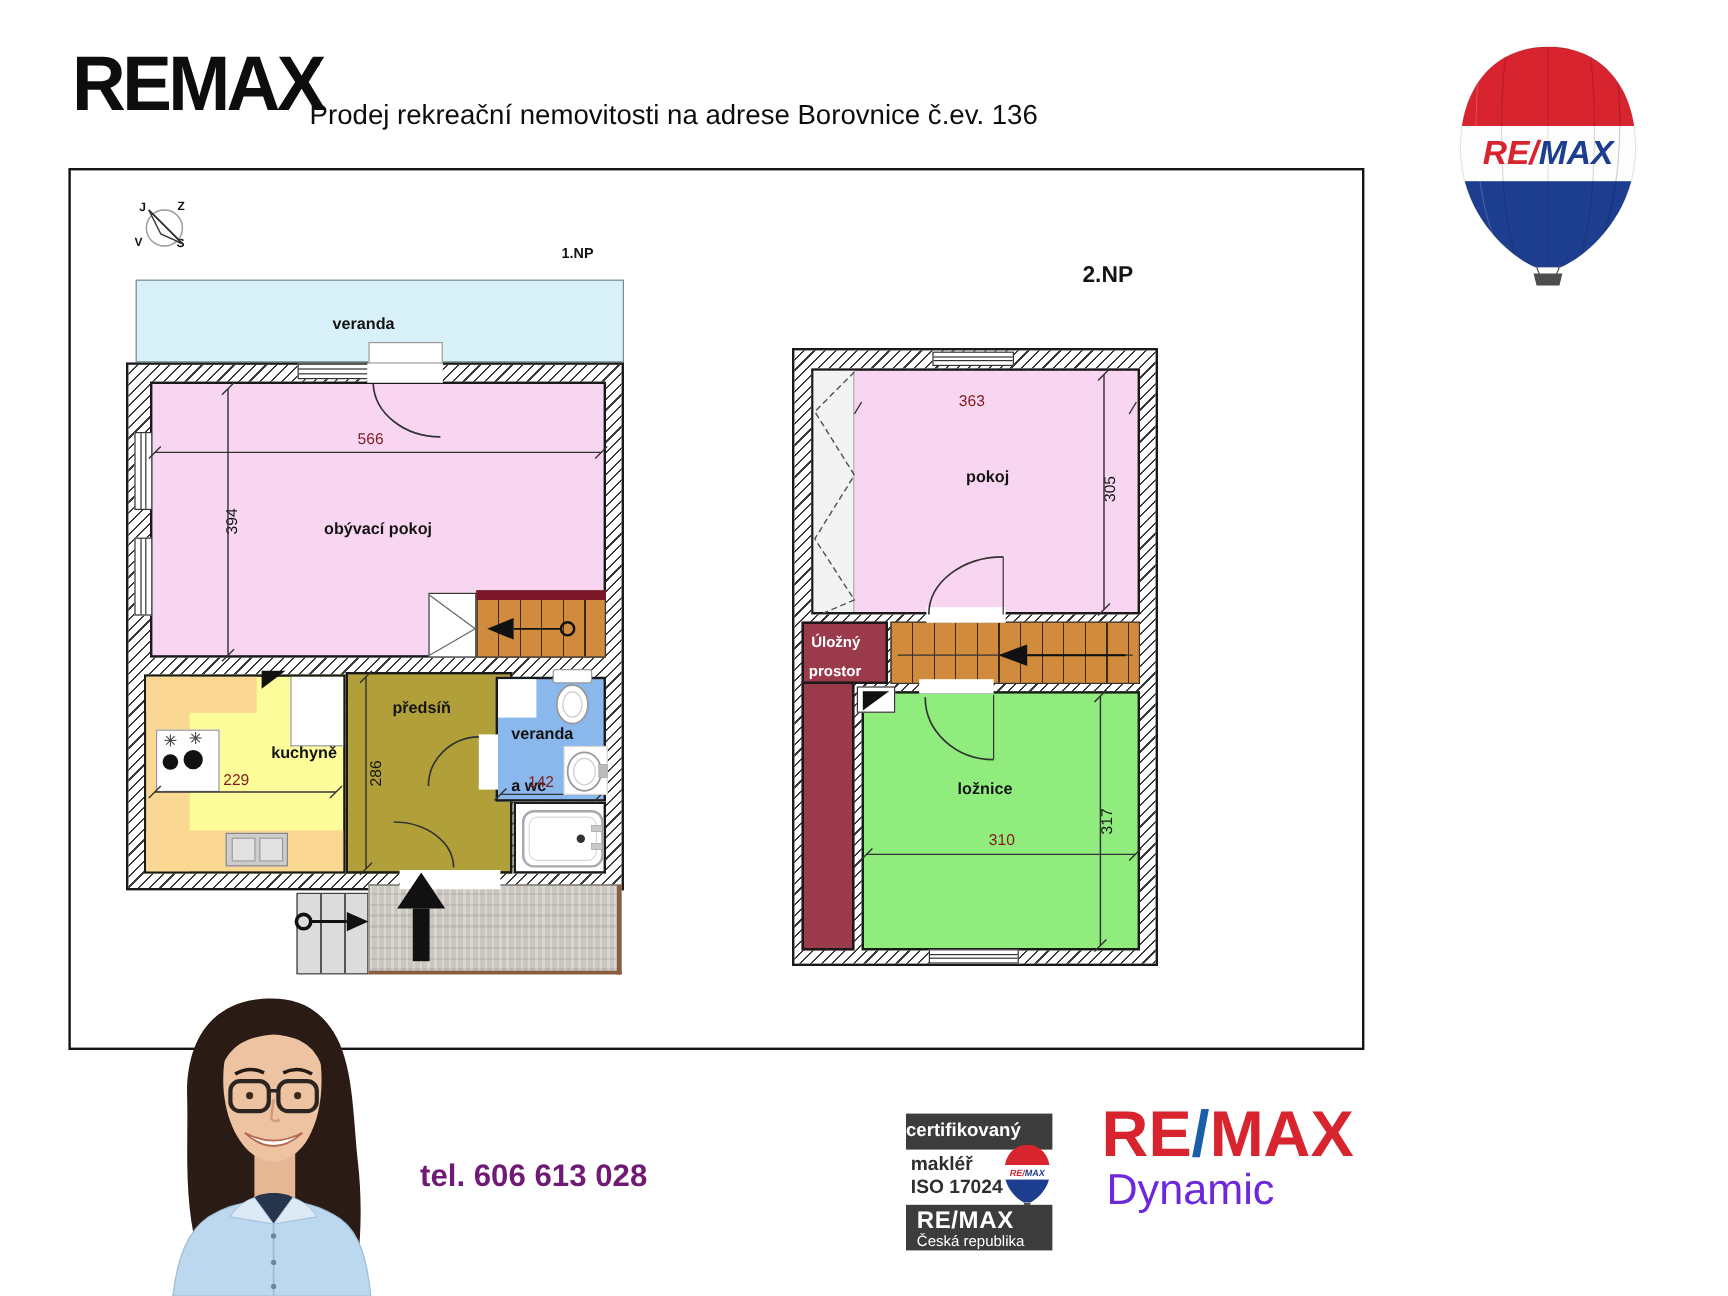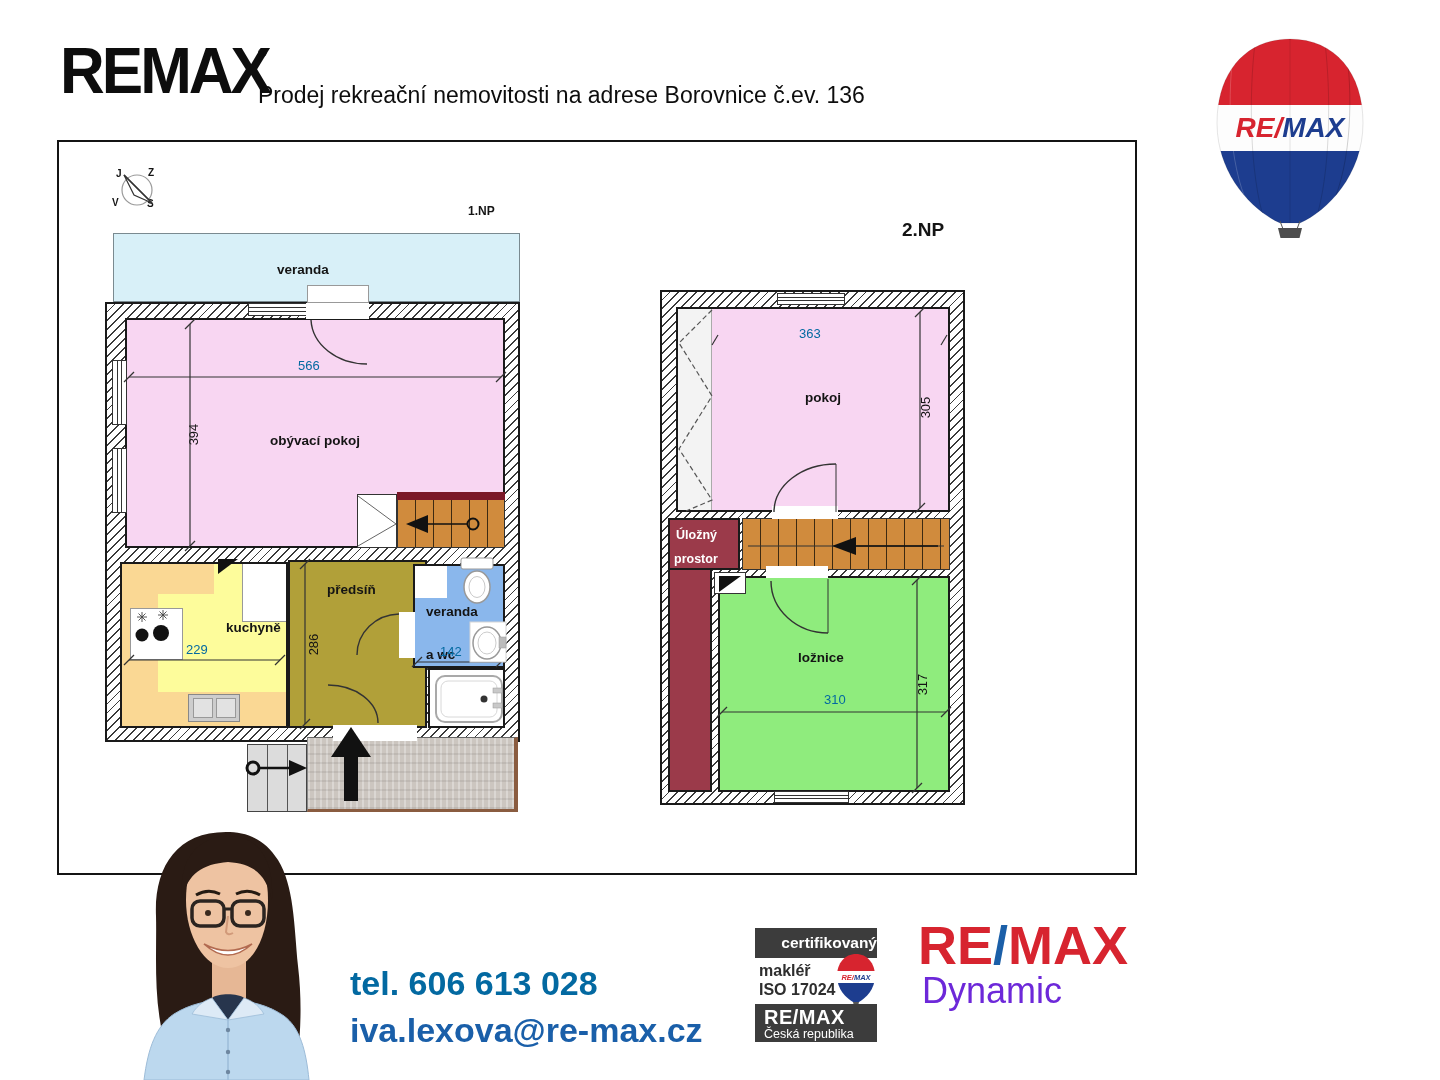--- a/index.html
+++ b/index.html
@@ -5,21 +5,21 @@
   html,body{margin:0;padding:0;background:#fff;}
   #canvas{position:relative;width:1440px;height:1080px;background:#fff;overflow:hidden;
           font-family:"Liberation Sans","DejaVu Sans",sans-serif;color:#141414;}
   .abs{position:absolute;}
   .hatch{background-color:#fff;
          background-image:repeating-linear-gradient(135deg,#ffffff 0 5px,#3a3a3a 5px 6.3px);
          border:2px solid #1a1a1a;box-sizing:border-box;}
   .room{position:absolute;border:2px solid #1a1a1a;box-sizing:border-box;}
   .flat{position:absolute;box-sizing:border-box;}
   .rlabel{position:absolute;font-weight:bold;font-size:13.5px;white-space:nowrap;color:#141414;}
-  .dim{position:absolute;font-size:13px;color:#0369a1;white-space:nowrap;}
+  .dim{position:absolute;font-size:13px;color:#7f1d1d;white-space:nowrap;}
   .dim-v{position:absolute;font-size:13px;color:#141414;white-space:nowrap;width:34px;text-align:center;
          transform:rotate(-90deg);transform-origin:center;}
   .win-h{position:absolute;background:#fff;border:1px solid #333;box-sizing:border-box;
          background-image:linear-gradient(#333,#333),linear-gradient(#333,#333);
          background-size:100% 1px,100% 1px;background-position:0 32%,0 65%;background-repeat:no-repeat;}
   .win-v{position:absolute;background:#fff;border:1px solid #333;box-sizing:border-box;
          background-image:linear-gradient(90deg,#333,#333),linear-gradient(90deg,#333,#333);
          background-size:1px 100%,1px 100%;background-position:32% 0,65% 0;background-repeat:no-repeat;}
   .gap{position:absolute;background:#fff;}
   .stairs{position:absolute;background-color:#d08b3d;border:1px solid #333;box-sizing:border-box;
@@ -279,24 +279,23 @@
     <path d="M120,78 Q132,72 144,79" stroke="#241a12" stroke-width="3" fill="none"></path>
     <rect x="76" y="85" width="32" height="25" rx="8" fill="none" stroke="#2b2420" stroke-width="3.5"></rect>
     <rect x="116" y="85" width="32" height="25" rx="8" fill="none" stroke="#2b2420" stroke-width="3.5"></rect>
     <line x1="108" y1="93" x2="116" y2="93" stroke="#2b2420" stroke-width="3"></line>
     <circle cx="92" cy="97" r="3" fill="#3a2a1e"></circle>
       <circle cx="132" cy="97" r="3" fill="#3a2a1e"></circle>
     <path d="M112,100 L110,116 Q112,120 117,117" stroke="#d19a7a" stroke-width="2" fill="none"></path>
     <path d="M88,128 Q112,150 136,128 Q112,141 88,128 Z" fill="#fff" stroke="#b26a50" stroke-width="1.5"></path>
   </svg>
 
-  <div class="abs" style="left:350px;top:964px;font-size:34px;font-weight:bold;color:#0369a1;">tel. 606 613 028</div>
-  <div class="abs" style="left:350px;top:1011px;font-size:34px;font-weight:bold;color:#1a5fa9;">iva.lexova@re-max.cz</div>
-
-  <div class="badgebox" style="left:755px;top:928px;width:122px;height:30px;font-size:15.5px;text-align:right;line-height:30px;">certifikovaný</div>
+  <div class="abs" style="left:350px;top:964px;font-size:26px;font-weight:bold;color:#701a75;">tel. 606 613 028</div>
+
+  <div class="badgebox" style="left:755px;top:928px;width:122px;height:30px;font-size:15.5px;text-align:left;line-height:30px;">certifikovaný</div>
   <div class="abs" style="left:759px;top:962px;font-size:16px;font-weight:bold;color:#2e2e2e;">makléř</div>
   <div class="abs" style="left:759px;top:981px;font-size:16px;font-weight:bold;color:#2e2e2e;">ISO 17024</div>
   <svg class="abs" style="left:833px;top:952px;" width="46" height="54" viewBox="0 0 46 54">
     <defs>
         <clipPath id="minibal">
       <path d="M23,2 C34,2 42,11 42,24 C42,37 33,46 26,50 L20,50 C13,46 4,37 4,24 C4,11 12,2 23,2 Z"></path>
     </clipPath>
       </defs>
     <g clip-path="url(#minibal)">
       <rect x="0" y="0" width="46" height="19" fill="#d7242f"></rect>

